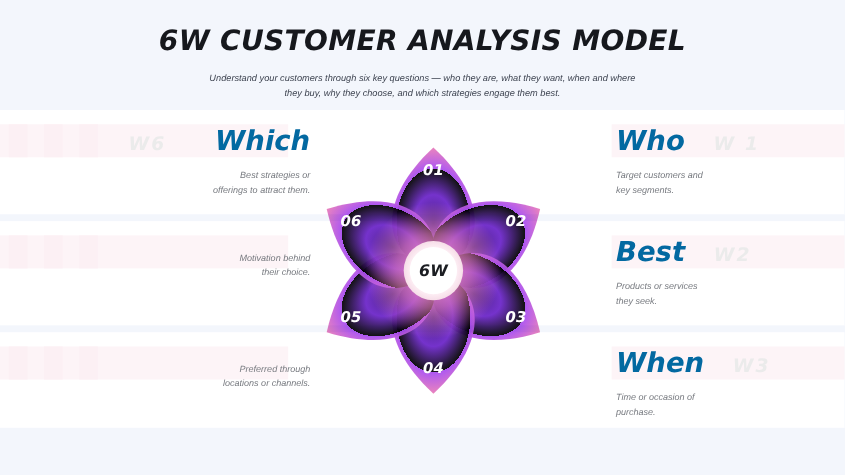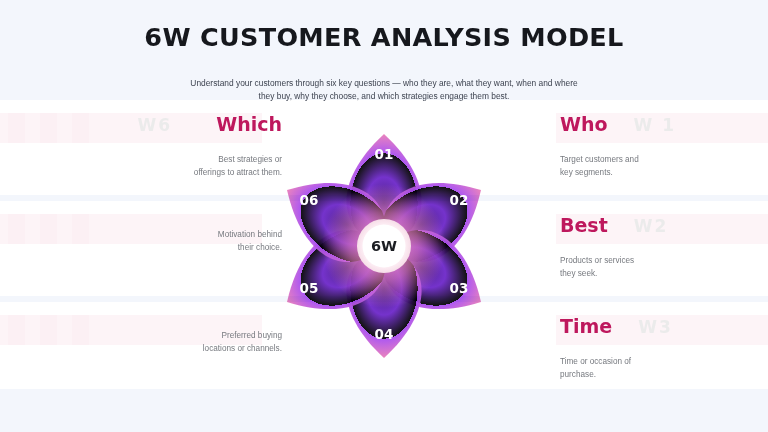--- a/index.html
+++ b/index.html
@@ -16,20 +16,21 @@
     position: relative;
   }
 
   .slide {
     position: absolute;
     inset: 0;
     width: 768px;
     height: 432px;
     background: #f3f6fc;
     overflow: hidden;
+    font-style: italic;
   }
 
   
   .band {
     position: absolute;
     left: 0;
     width: 768px;
   }
   .band-white { background: #ffffff; }
   .band-blue  { background: #f3f6fc; }
@@ -57,21 +58,21 @@
   .title {
     margin: 0;
     padding-top: 22px;
     font-size: 25.5px;
     font-weight: bold;
     letter-spacing: 0.3px;
     color: #16181d;
     font-family: "DejaVu Sans", sans-serif;
   }
   .subtitle {
-    margin: 16px auto;
+    margin: 4px auto;
     padding-top: 9px;
     width: 390px;
     font-size: 8.4px;
     line-height: 1.55;
     color: #3d4350;
   }
 
   
   .entry {
     position: absolute;
@@ -93,39 +94,39 @@
     font-weight: bold;
     color: #ebebeb;
     letter-spacing: 2px;
     font-family: "DejaVu Sans", sans-serif;
     white-space: nowrap;
   }
   .entry-left .ghost  { margin-right: 44px; }
   .entry-right .ghost { margin-left: 26px; }
 
   .entry-title {
-    font-size: 19px;
-    font-weight: bold;
-    color: #be185d;
+    font-size: 25px;
+    font-weight: bold;
+    color: #0369a1;
     font-family: "DejaVu Sans", sans-serif;
     white-space: nowrap;
   }
 
   .entry-desc {
     margin-top: 15px;
     font-size: 8.2px;
     line-height: 1.55;
     color: #76797f;
     white-space: pre-line;
   }
 
   
   .flower-wrap {
     position: absolute;
-    left: 278px;
+    left: 288px;
     top: 112px;
     width: 212px;
     height: 268px;
   }
   .flower-svg { display: block; }
 
   .petal-num {
     font-family: "DejaVu Sans", sans-serif;
     font-size: 13.5px;
     font-weight: bold;
@@ -181,21 +182,21 @@
     <div class="entry-desc">Best strategies or
 offerings to attract them.</div>
   </div>
 
   <div class="entry entry-left" style="top:214px;">
     <div class="entry-desc">Motivation behind
 their choice.</div>
   </div>
 
   <div class="entry entry-left" style="top:315px;">
-    <div class="entry-desc">Preferred buying
+    <div class="entry-desc">Preferred through
 locations or channels.</div>
   </div>
 
   <div class="entry entry-right" style="top:113px;">
     <div class="entry-head">
       <span class="entry-title">Who</span>
       <span class="ghost">W 1</span>
     </div>
     <div class="entry-desc">Target customers and
 key segments.</div>
@@ -205,21 +206,21 @@
     <div class="entry-head">
       <span class="entry-title">Best</span>
       <span class="ghost">W2</span>
     </div>
     <div class="entry-desc">Products or services
 they seek.</div>
   </div>
 
   <div class="entry entry-right" style="top:315px;">
     <div class="entry-head">
-      <span class="entry-title">Time</span>
+      <span class="entry-title">When</span>
       <span class="ghost">W3</span>
     </div>
     <div class="entry-desc">Time or occasion of
 purchase.</div>
   </div>
 
   <div class="flower-wrap">
     <svg class="flower-svg" width="212" height="268" viewBox="0 0 212 268">
       <defs>
         <radialGradient id="petalGrad" cx="50%" cy="62%" r="62%">

